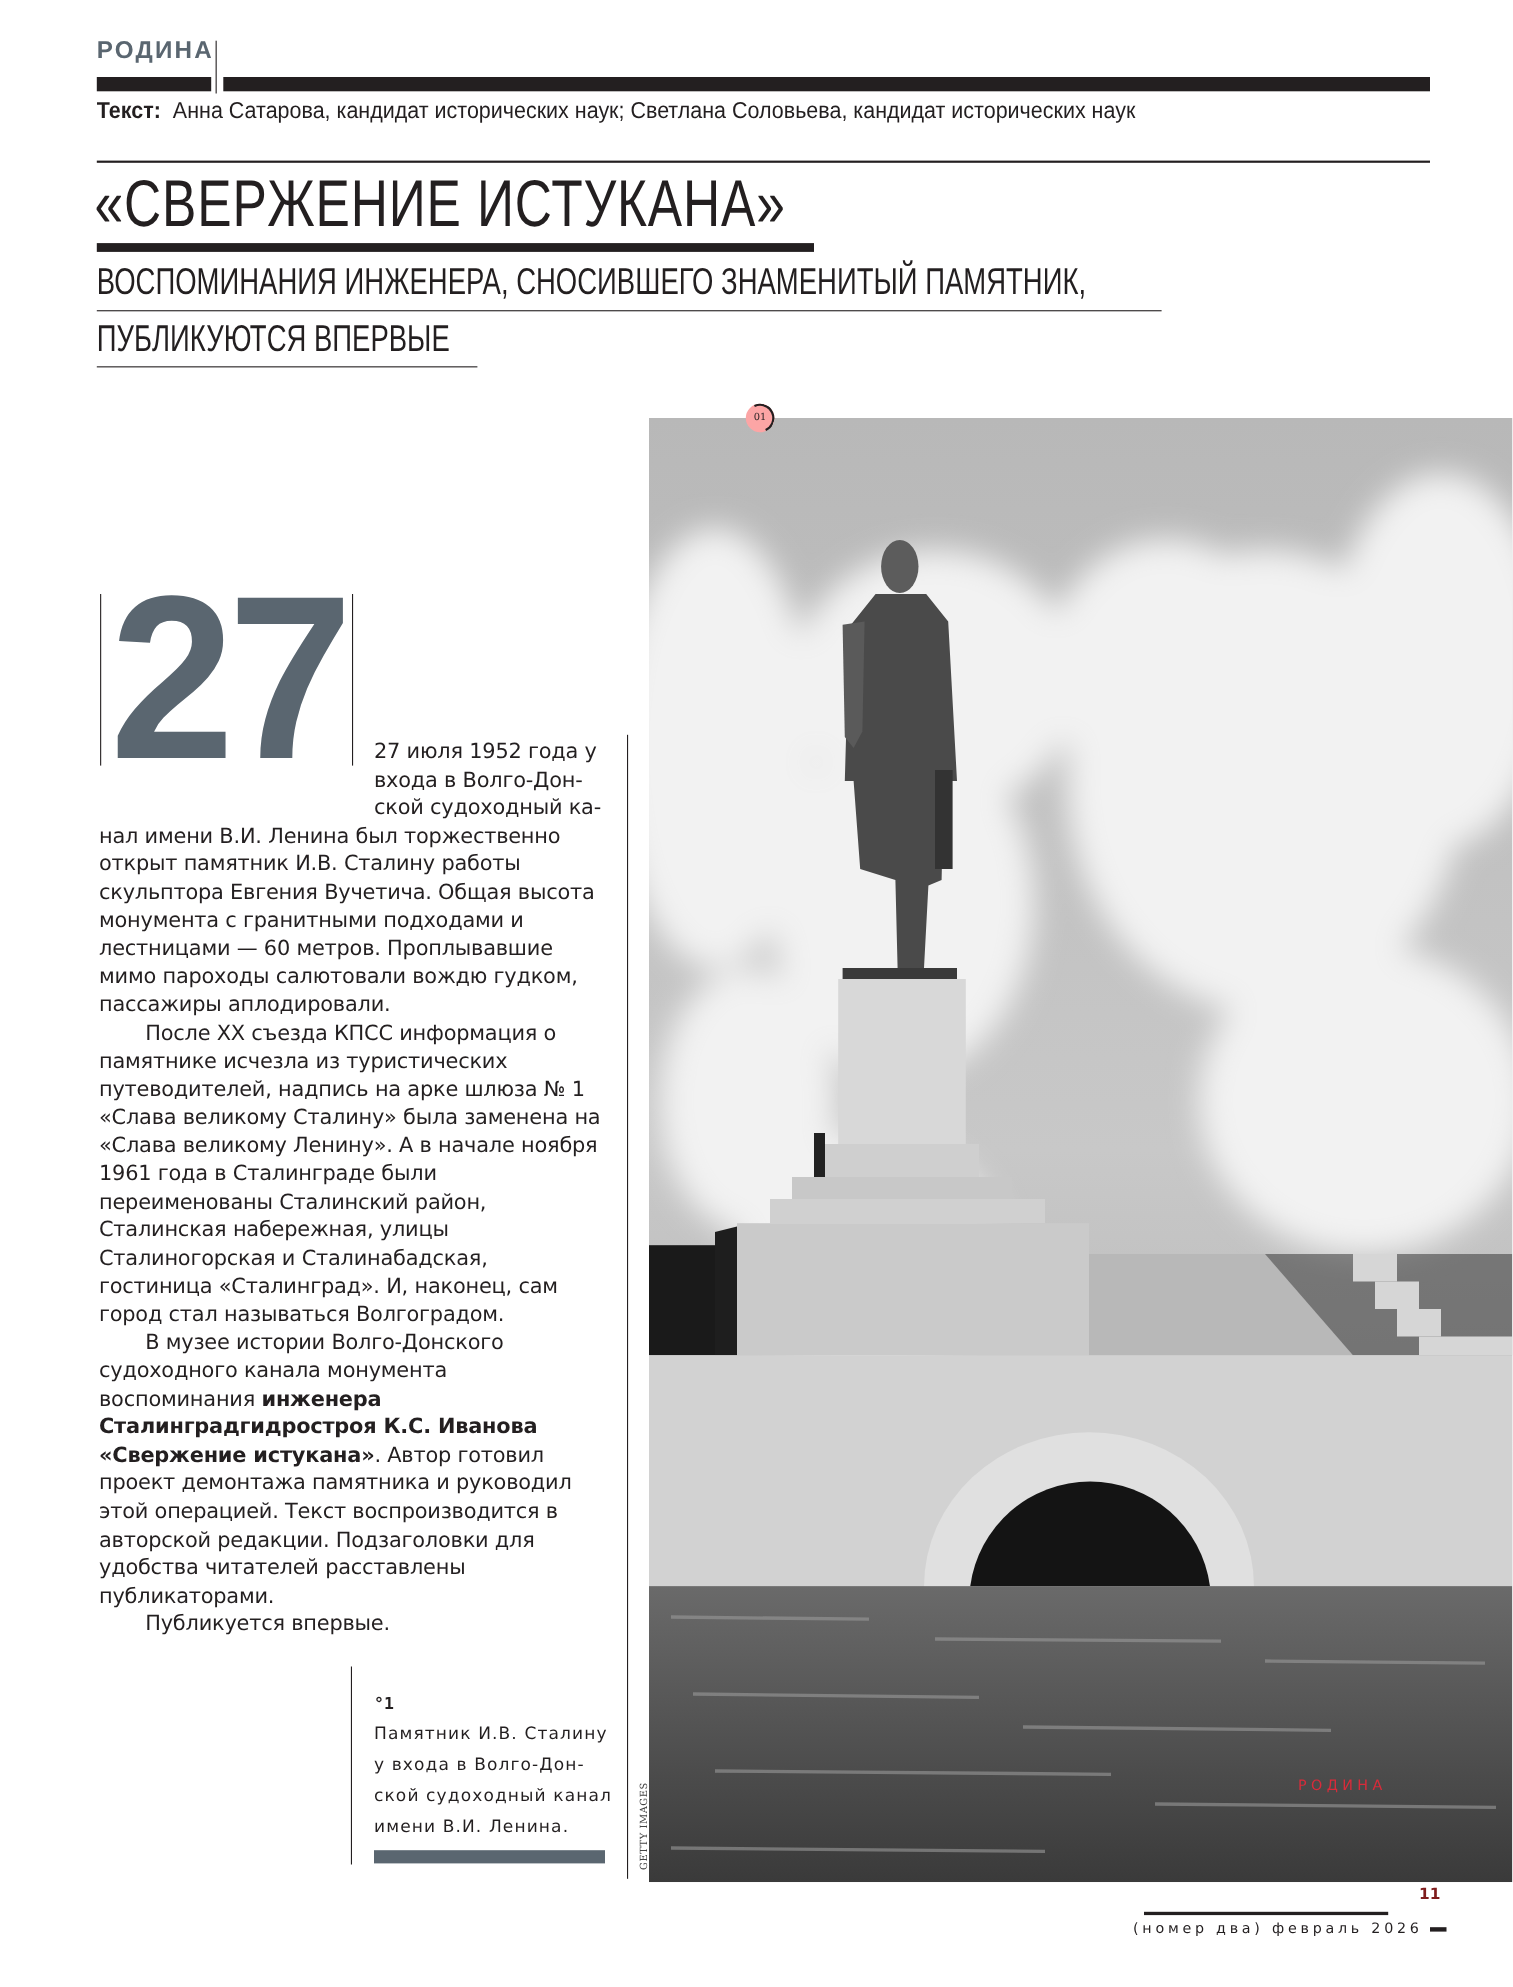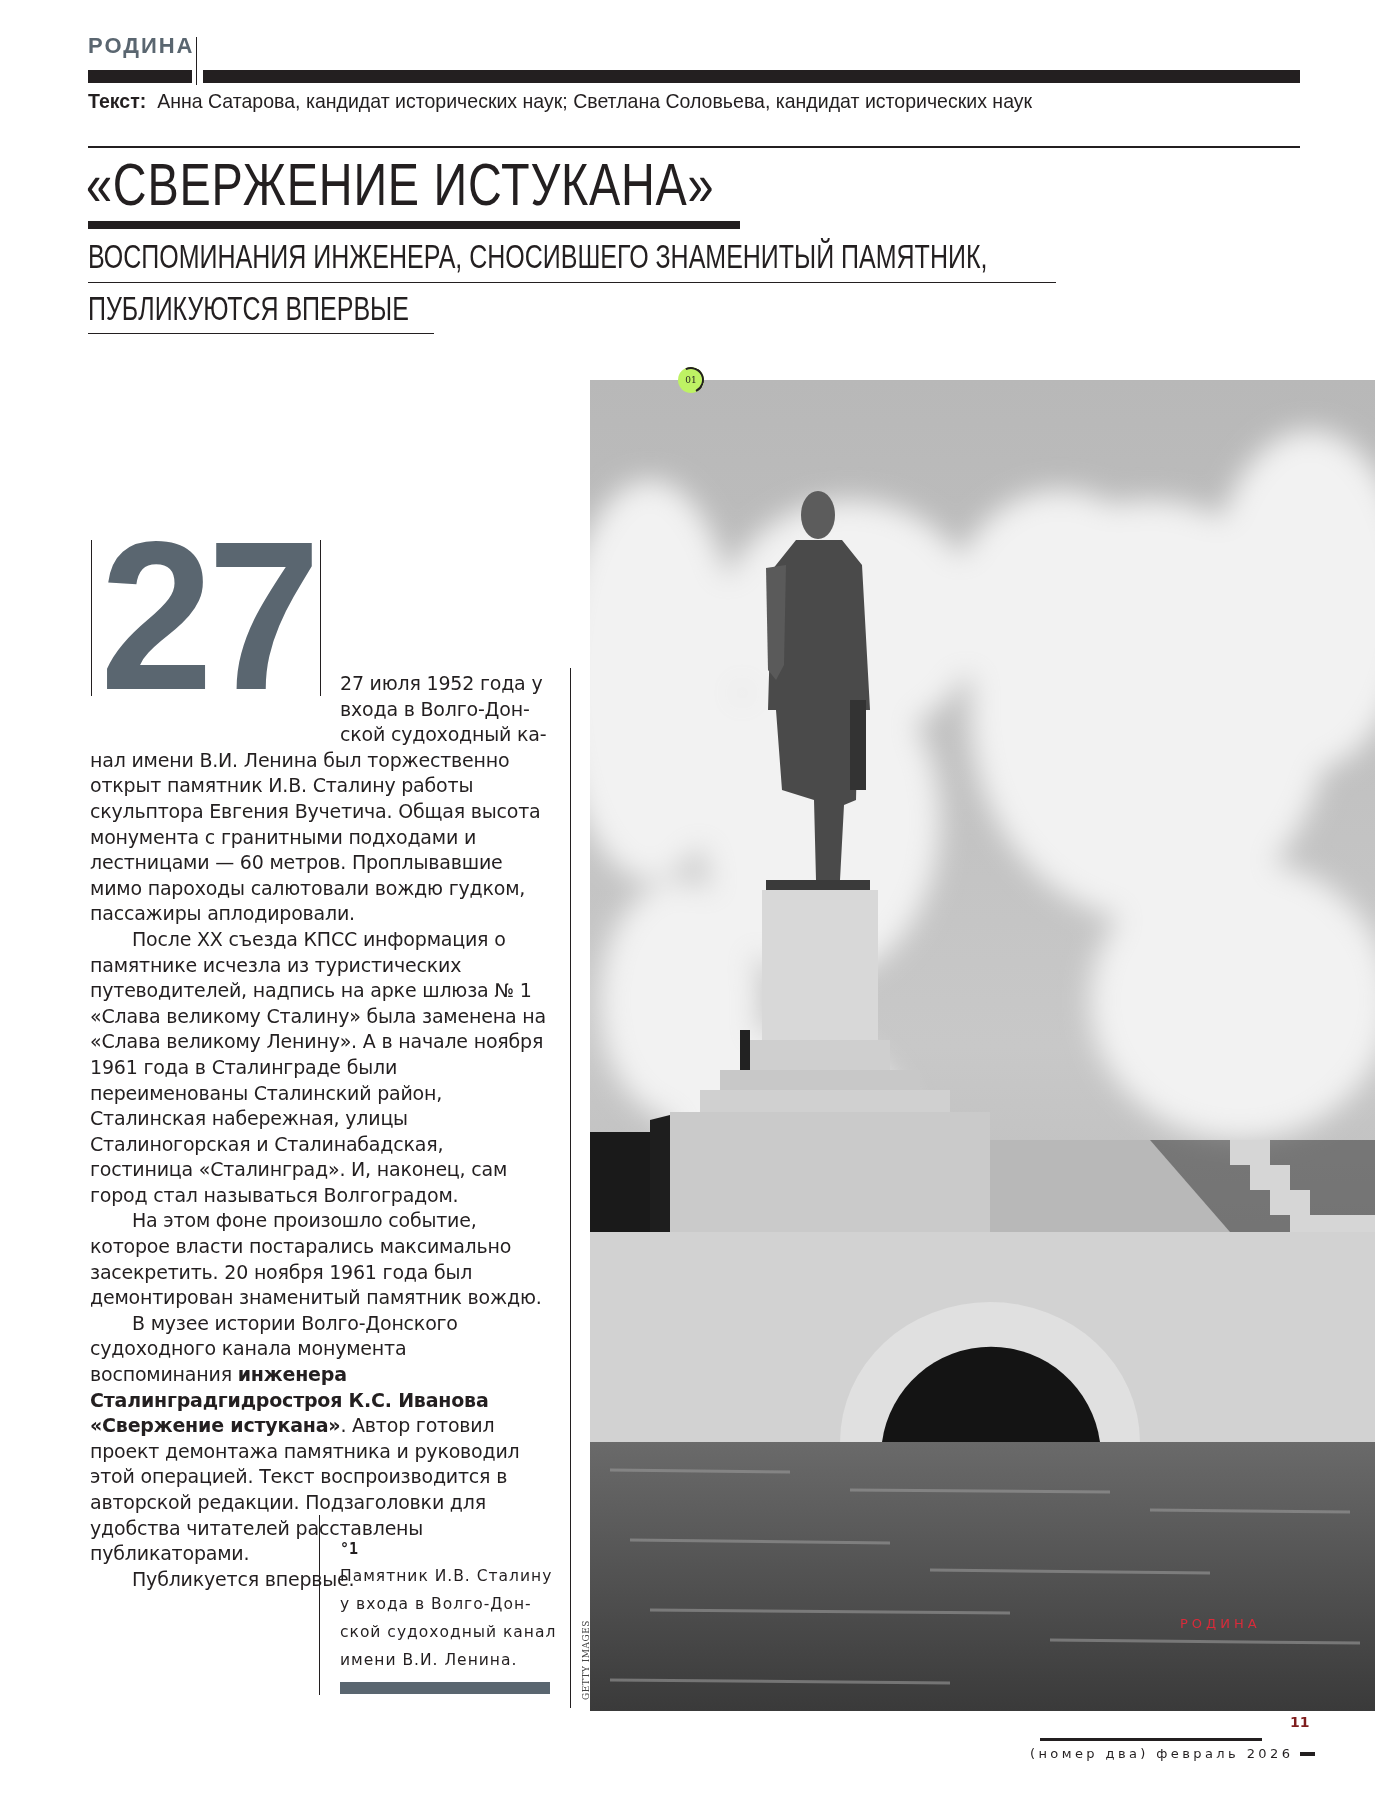--- a/index.html
+++ b/index.html
@@ -44,21 +44,21 @@
   .caption { left:340px; top:1562px; width:220px; font-family:"DejaVu Sans", sans-serif; font-size:15.5px; line-height:28px; color:#231f20; letter-spacing:1px; }
   .caption span { display:block; white-space:nowrap; }
   .cap-bar { left:340px; top:1682px; width:210px; height:12px; background:#5a6670; }
 
   .credit { left:581px; top:1700px; font-family:"DejaVu Serif", serif; font-size:9px; color:#444; transform:rotate(-90deg); transform-origin:left top; white-space:nowrap; letter-spacing:0.5px; }
 
   
   .photo { left:590px; top:380px; width:785px; height:1331px; overflow:hidden; background:#c9c9c9; }
   .photo svg { display:block; }
 
-  .photo-badge { left:678px; top:367px; width:26px; height:26px; border-radius:50%; background:#bef264; font-family:"DejaVu Serif", serif; font-size:9px; line-height:26px; text-align:center; color:#231f20; }
+  .photo-badge { left:678px; top:367px; width:26px; height:26px; border-radius:50%; background:#fca5a5; font-family:"DejaVu Serif", serif; font-size:9px; line-height:26px; text-align:center; color:#231f20; }
   .photo-badge-arc { left:678px; top:367px; width:26px; height:26px; border-radius:50%; border:2px solid transparent; border-right-color:#231f20; border-top-color:#231f20; box-sizing:border-box; transform:rotate(20deg); }
 
   
   .ft-mag { left:1180px; top:1616px; width:80px; text-align:center; font-family:"DejaVu Sans", sans-serif; font-size:13px; letter-spacing:4px; color:#d92b3a; }
   .ft-rule { left:1040px; top:1738px; width:222px; height:3px; background:#231f20; }
   .ft-issue { left:1030px; top:1746px; width:232px; text-align:right; font-family:"DejaVu Sans", sans-serif; font-size:13px; letter-spacing:3.4px; color:#231f20; white-space:nowrap; }
   .ft-page { left:1290px; top:1714px; font-family:"DejaVu Sans", sans-serif; font-weight:bold; font-size:14px; color:#7f1d1d; }
   .ft-dash { left:1300px; top:1752px; width:15px; height:4px; background:#231f20; }
 </style>
 </head>
@@ -86,21 +86,20 @@
 <div class="abs drop-right"></div>
 
 <div class="abs body">
   <p class="lead">
     <span>27 июля 1952 года у</span>
     <span>входа в Волго-Дон-</span>
     <span>ской судоходный ка-</span>
   </p>
   <p>нал имени В.И. Ленина был торжественно открыт памятник И.В. Сталину работы скульптора Евгения Вучетича. Общая высота монумента с гранитными подходами и лестницами — 60 метров. Проплывавшие мимо пароходы салютовали вождю гудком, пассажиры аплодировали.</p>
   <p class="ind">После XX съезда КПСС информация о памятнике исчезла из туристических путеводителей, надпись на арке шлюза № 1 «Слава великому Сталину» была заменена на «Слава великому Ленину». А в начале ноября 1961 года в Сталинграде были переименованы Сталинский район, Сталинская набережная, улицы Сталиногорская и Сталинабадская, гостиница «Сталинград». И, наконец, сам город стал называться Волгоградом.</p>
-  <p class="ind">На этом фоне произошло событие, которое власти постарались максимально засекретить. 20 ноября 1961 года был демонтирован знаменитый памятник вождю.</p>
   <p class="ind"><span>В музее истории Волго-Донского судоходного канала монумента воспоминания </span><b>инженера Сталинградгидростроя К.С. Иванова «Свержение истукана»</b><span>. Автор готовил проект демонтажа памятника и руководил этой операцией. Текст воспроизводится в авторской редакции. Подзаголовки для удобства читателей расставлены публикаторами.</span></p>
   <p class="ind">Публикуется впервые.</p>
 </div>
 
 <div class="abs col-rule"></div>
 
 <div class="abs cap-rule"></div>
 <div class="abs cap-num">°1</div>
 <div class="abs caption">
   <span>Памятник И.В. Сталину</span>

